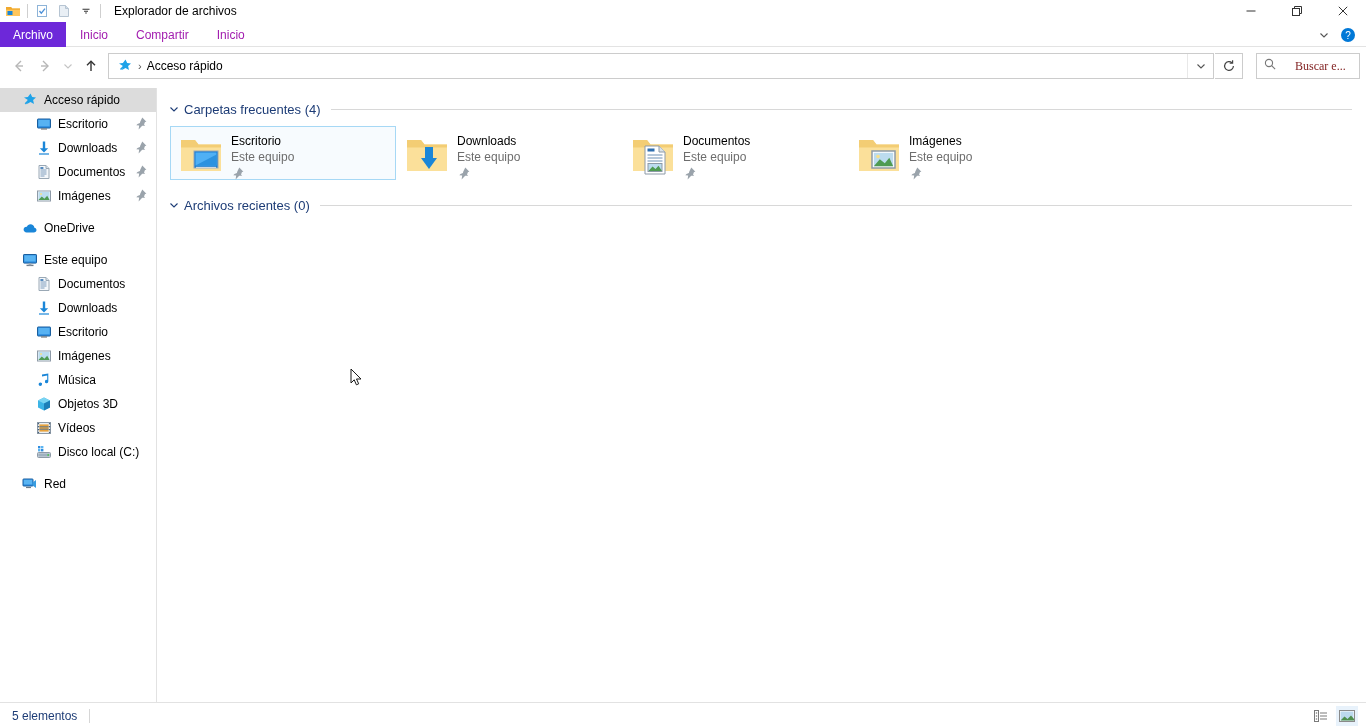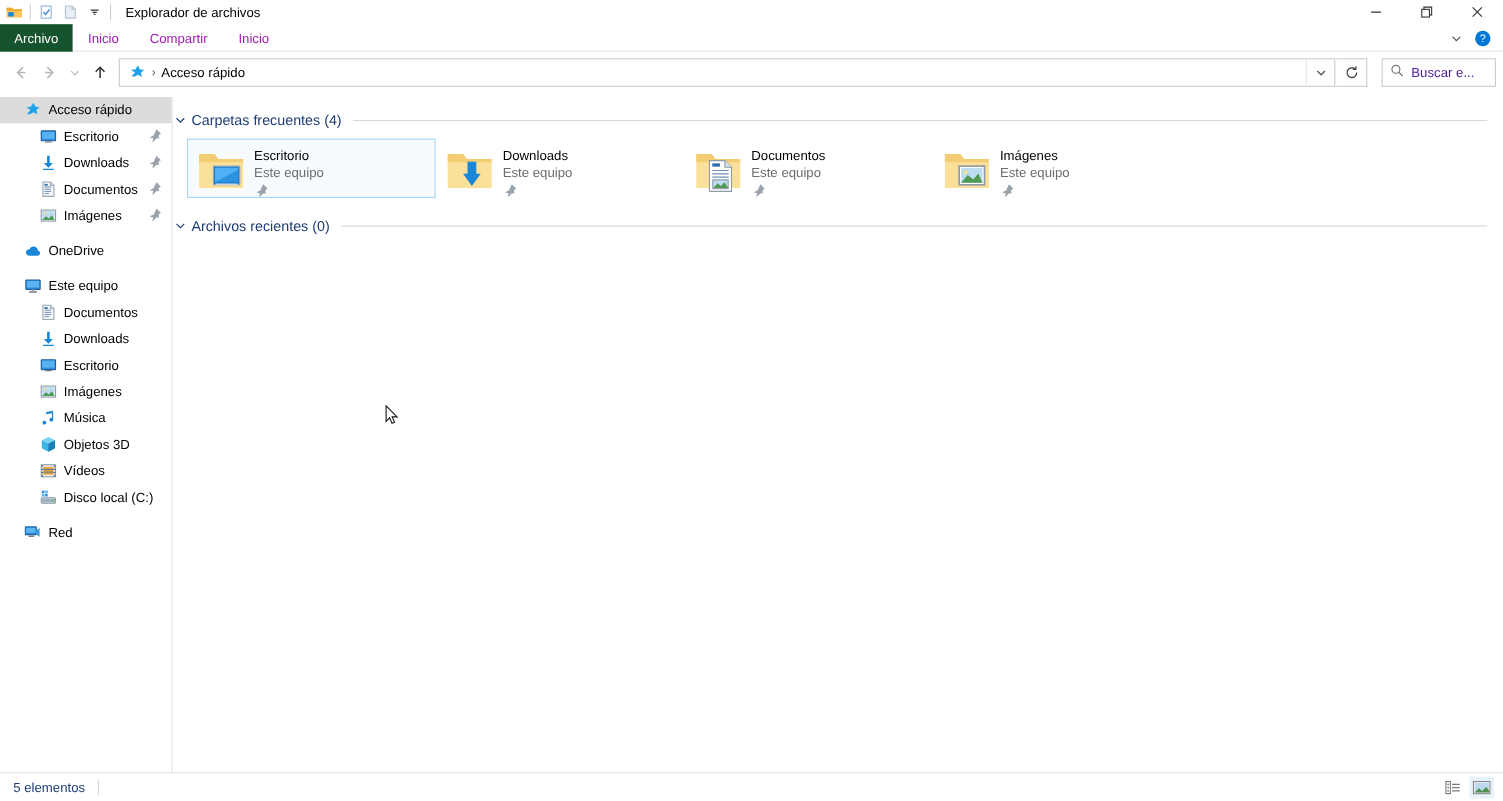--- a/index.html
+++ b/index.html
@@ -44,21 +44,21 @@
     background: #ffffff;
     display: flex; align-items: stretch;
     border-bottom: 1px solid #e3e3e3;
   }
   .rtab {
     display: flex; align-items: center; justify-content: center;
     font-size: 12px; color: #a21caf; padding: 0 14px; height: 25px;
     white-space: nowrap;
   }
   .rtab.file {
-    background: #14532d; color: #ffffff; padding: 0 13px; min-width: 56px;
+    background: #6d28d9; color: #ffffff; padding: 0 13px; min-width: 56px;
   }
   #ribbon-right {
     position: absolute; right: 0; top: 22px; height: 25px; display: flex; align-items: center;
     padding-right: 6px;
   }
   .rr-btn { width: 24px; height: 25px; display: flex; align-items: center; justify-content: center; }
 
   
   #navbar {
     position: absolute; left: 0; top: 48px; width: 1366px; height: 36px;
@@ -85,21 +85,21 @@
   #refresh-btn {
     position: absolute; left: 1215px; top: 53px; width: 28px; height: 26px;
     border: 1px solid #cccccc; border-left: none; background: #fff;
     display: flex; align-items: center; justify-content: center;
   }
   #searchbox {
     position: absolute; left: 1256px; top: 53px; width: 104px; height: 26px;
     border: 1px solid #cccccc; background: #ffffff;
     display: flex; align-items: center; padding-left: 6px;
   }
-  #search-ph { font-size: 12px; color: #4c1d95; margin-left: 6px; white-space: nowrap; }
+  #search-ph { font-size: 12px; color: #7f1d1d; margin-left: 18px; white-space: nowrap; font-family: Liberation Serif, serif; }
 
   
   #sidebar {
     position: absolute; left: 0; top: 88px; width: 157px; height: 614px;
     background: #ffffff; overflow: hidden;
     border-right: 1px solid #e2e2e2;
   }
   .nav-item {
     height: 24px; display: flex; align-items: center; position: relative;
     font-size: 12px; color: #000; white-space: nowrap;
@@ -111,21 +111,21 @@
   .ind-0 { padding-left: 22px; }
   .ind-1 { padding-left: 36px; }
   .nav-gap { height: 8px; }
 
   
   #content {
     position: absolute; left: 158px; top: 88px; width: 1208px; height: 614px;
     background: #ffffff; overflow: hidden;
   }
   .group-header {
-    display: flex; align-items: center; height: 22px; margin-top: 10px; 
+    display: flex; align-items: center; height: 22px; margin-top: 10px; padding-left: 10px;
   }
   .grp-chev { width: 12px; height: 12px; margin-right: 4px; display: flex; align-items: center; justify-content: center; }
   .grp-title { font-size: 13px; color: #1d3c76; white-space: nowrap; }
   .grp-rule { flex: 1; height: 1px; background: #d8d8d8; margin-left: 10px; margin-right: 14px; }
 
   #tiles {
     display: flex; flex-wrap: wrap; padding-left: 12px; margin-top: 6px;
   }
   .tile {
     width: 226px; height: 54px; display: flex; align-items: flex-start;

